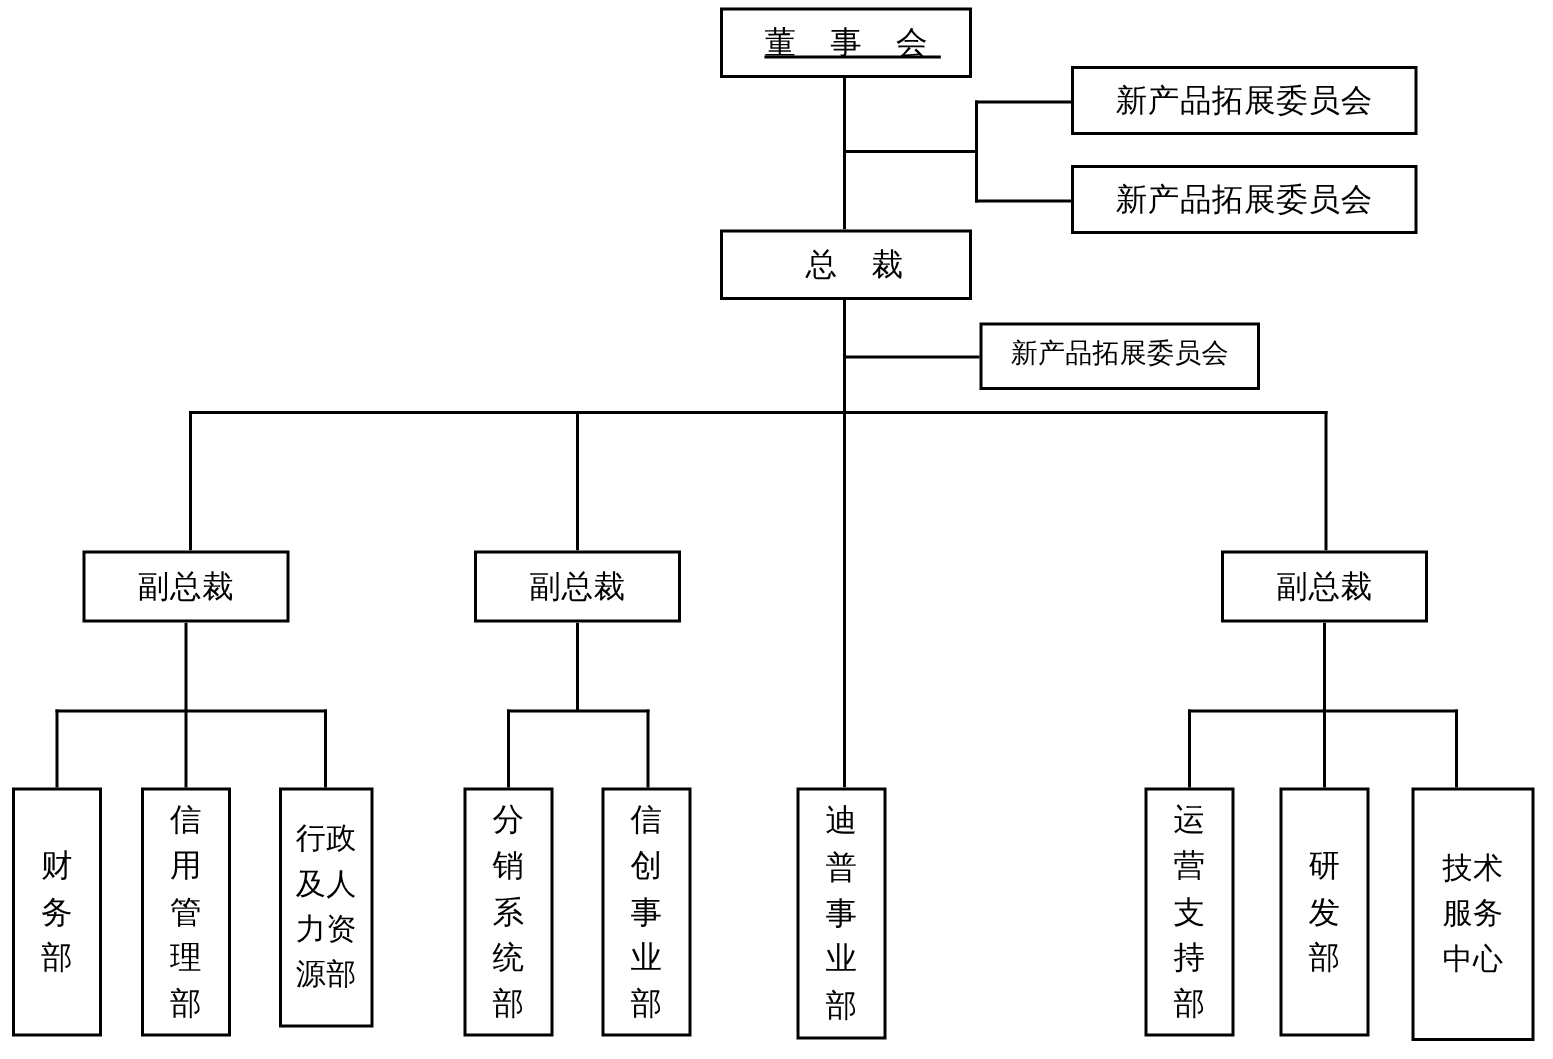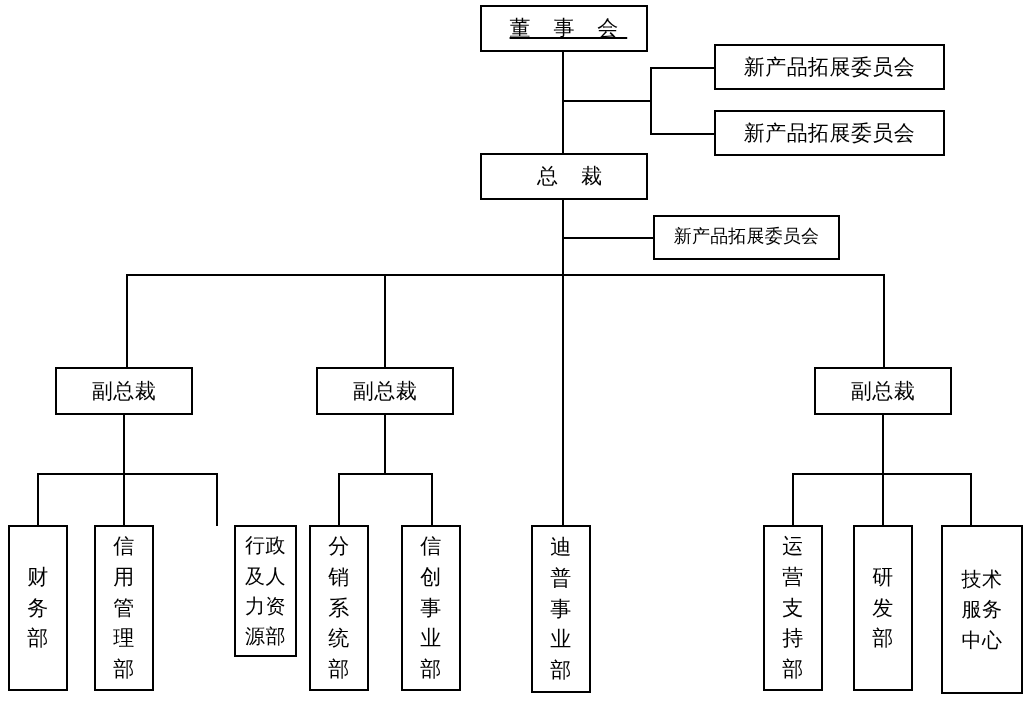--- a/index.html
+++ b/index.html
@@ -136,21 +136,21 @@
 务
 部</span>
   </div>
   <div class="node vert" style="left:94px; top:525px; width:60px; height:166px;">
     <span class="label">信
 用
 管
 理
 部</span>
   </div>
-  <div class="node vert two-col" style="left:186px; top:525px; width:63px; height:132px;margin-left:48px;">
+  <div class="node vert two-col" style="left:186px; top:525px; width:63px; height:160px;">
     <span class="label">行政
 及人
 力资
 源部</span>
   </div>
 
   <div class="ln v" style="left:384px; top:415px; width:2px; height:59px;"></div>
   <div class="ln h" style="left:338px; top:473px; width:95px; height:2px;"></div>
   <div class="ln v" style="left:338px; top:473px; width:2px; height:53px;"></div>
   <div class="ln v" style="left:431px; top:473px; width:2px; height:53px;"></div>

